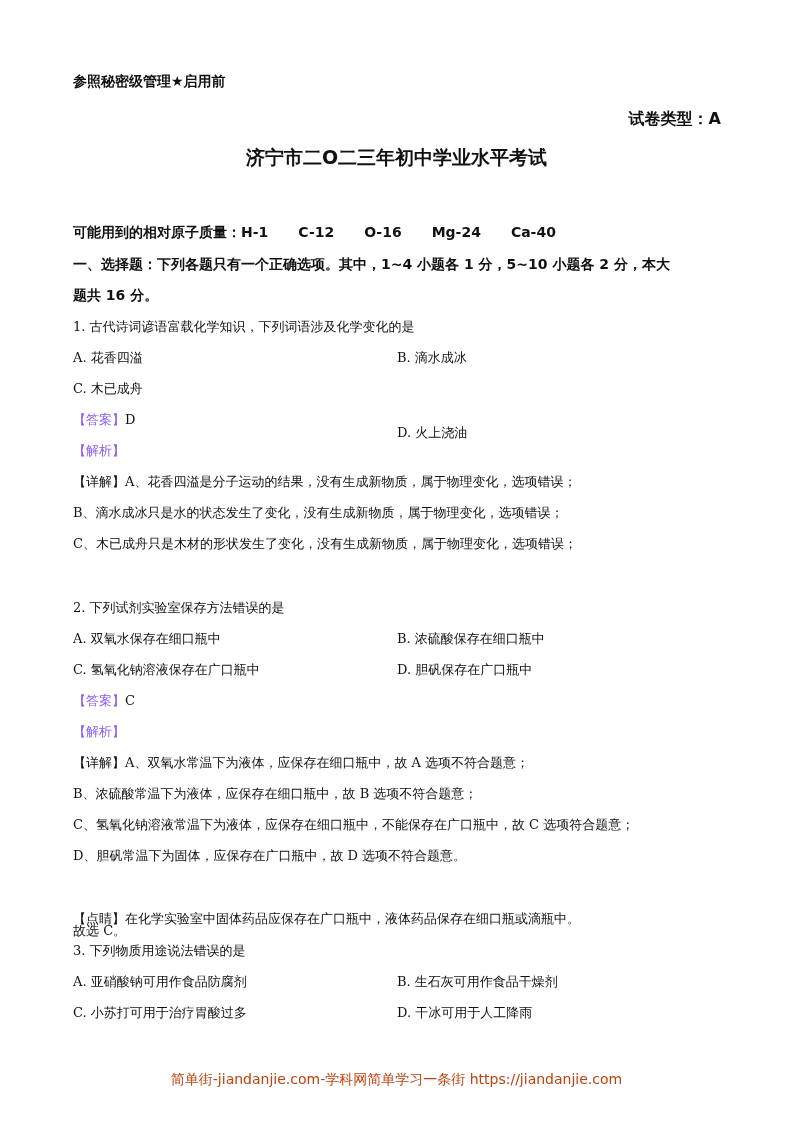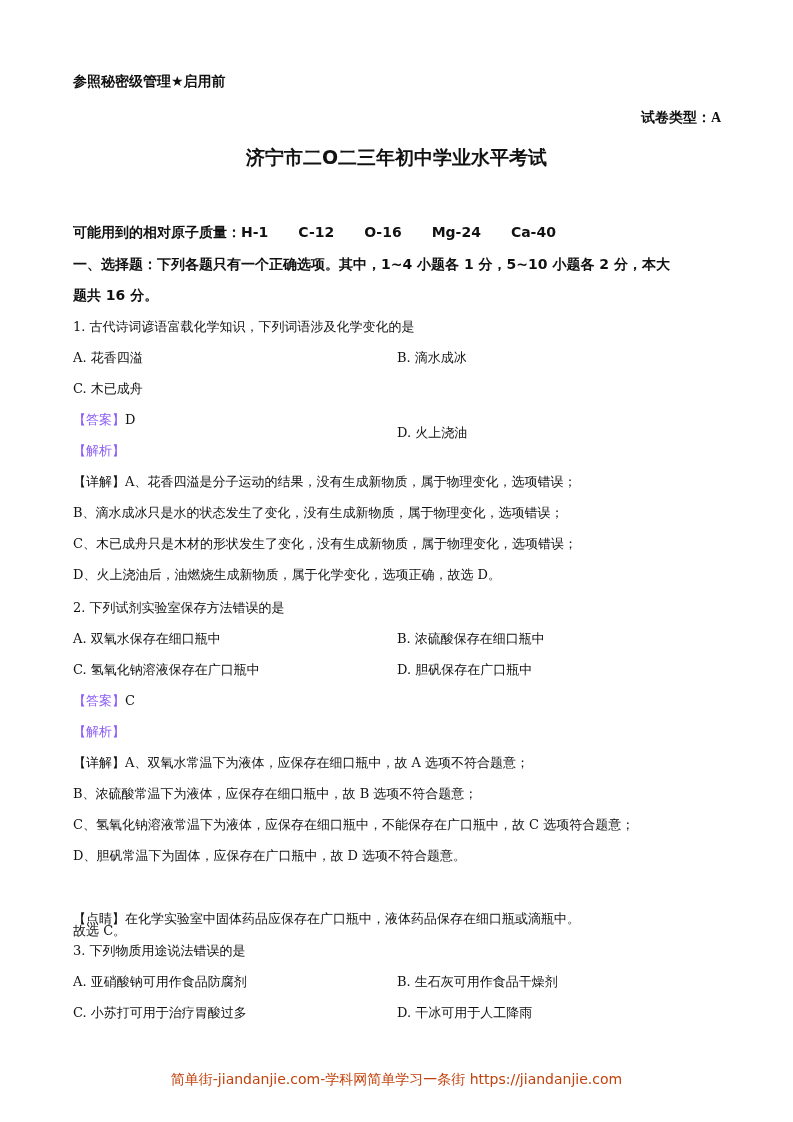--- a/index.html
+++ b/index.html
@@ -5,21 +5,21 @@
   html, body { margin: 0; padding: 0; background: #ffffff; }
   body {
     width: 793px; height: 1122px; position: relative; overflow: hidden;
     font-family: "DejaVu Serif", "Liberation Serif", serif;
     color: #111;
   }
   .page { position: absolute; left: 0; top: 0; width: 793px; height: 920px; }
   .line { position: absolute; white-space: nowrap; }
   .bold { font-weight: bold; font-family: "DejaVu Sans", "Liberation Sans", sans-serif; }
   .confidential { left: 73px; top: 73px; font-size: 14px; }
-  .paper-type { right: 72px; top: 109px; font-size: 14px; font-family: Liberation Serif, serif; }
+  .paper-type { right: 72px; top: 109px; font-size: 16px; }
   .title { left: 0; width: 793px; text-align: center; font-size: 19px; }
   .title1 { top: 145px; }
   .title2 { top: 186px; }
   .masses { left: 73px; top: 224px; font-size: 14px; }
   .masses span.m { display: inline-block; margin-right: 30px; }
   .section { left: 73px; font-size: 14px; }
   .body { font-size: 13px; left: 73px; }
   .colB { left: 397px; }
   .tag { color: #8b5cf6; }
   .footer {
@@ -49,21 +49,20 @@
   <div class="line body colB" style="top:349px;">B.  滴水成冰</div>
   <div class="line body" style="top:380px;">C.  木已成舟</div>
   <div class="line body colB" style="top:380px;margin-top:44px;">D.  火上浇油</div>
   <div class="line body" style="top:411px;">
     <span class="tag">【答案】</span><span>D</span>
   </div>
   <div class="line body tag" style="top:442px;">【解析】</div>
   <div class="line body" style="top:504px;">B、滴水成冰只是水的状态发生了变化，没有生成新物质，属于物理变化，选项错误；</div>
   <div class="line body" style="top:473px;">【详解】A、花香四溢是分子运动的结果，没有生成新物质，属于物理变化，选项错误；</div>
   <div class="line body" style="top:535px;">C、木已成舟只是木材的形状发生了变化，没有生成新物质，属于物理变化，选项错误；</div>
-  <div class="line body" style="top:566px;">D、火上浇油后，油燃烧生成新物质，属于化学变化，选项正确，故选 D。</div>
 
   <div class="line body" style="top:599px;">2. 下列试剂实验室保存方法错误的是</div>
   <div class="line body" style="top:630px;">A.  双氧水保存在细口瓶中</div>
   <div class="line body colB" style="top:630px;">B.  浓硫酸保存在细口瓶中</div>
   <div class="line body" style="top:661px;">C.  氢氧化钠溶液保存在广口瓶中</div>
   <div class="line body colB" style="top:661px;">D.  胆矾保存在广口瓶中</div>
   <div class="line body" style="top:692px;">
     <span class="tag">【答案】</span><span>C</span>
   </div>
   <div class="line body tag" style="top:723px;">【解析】</div>

